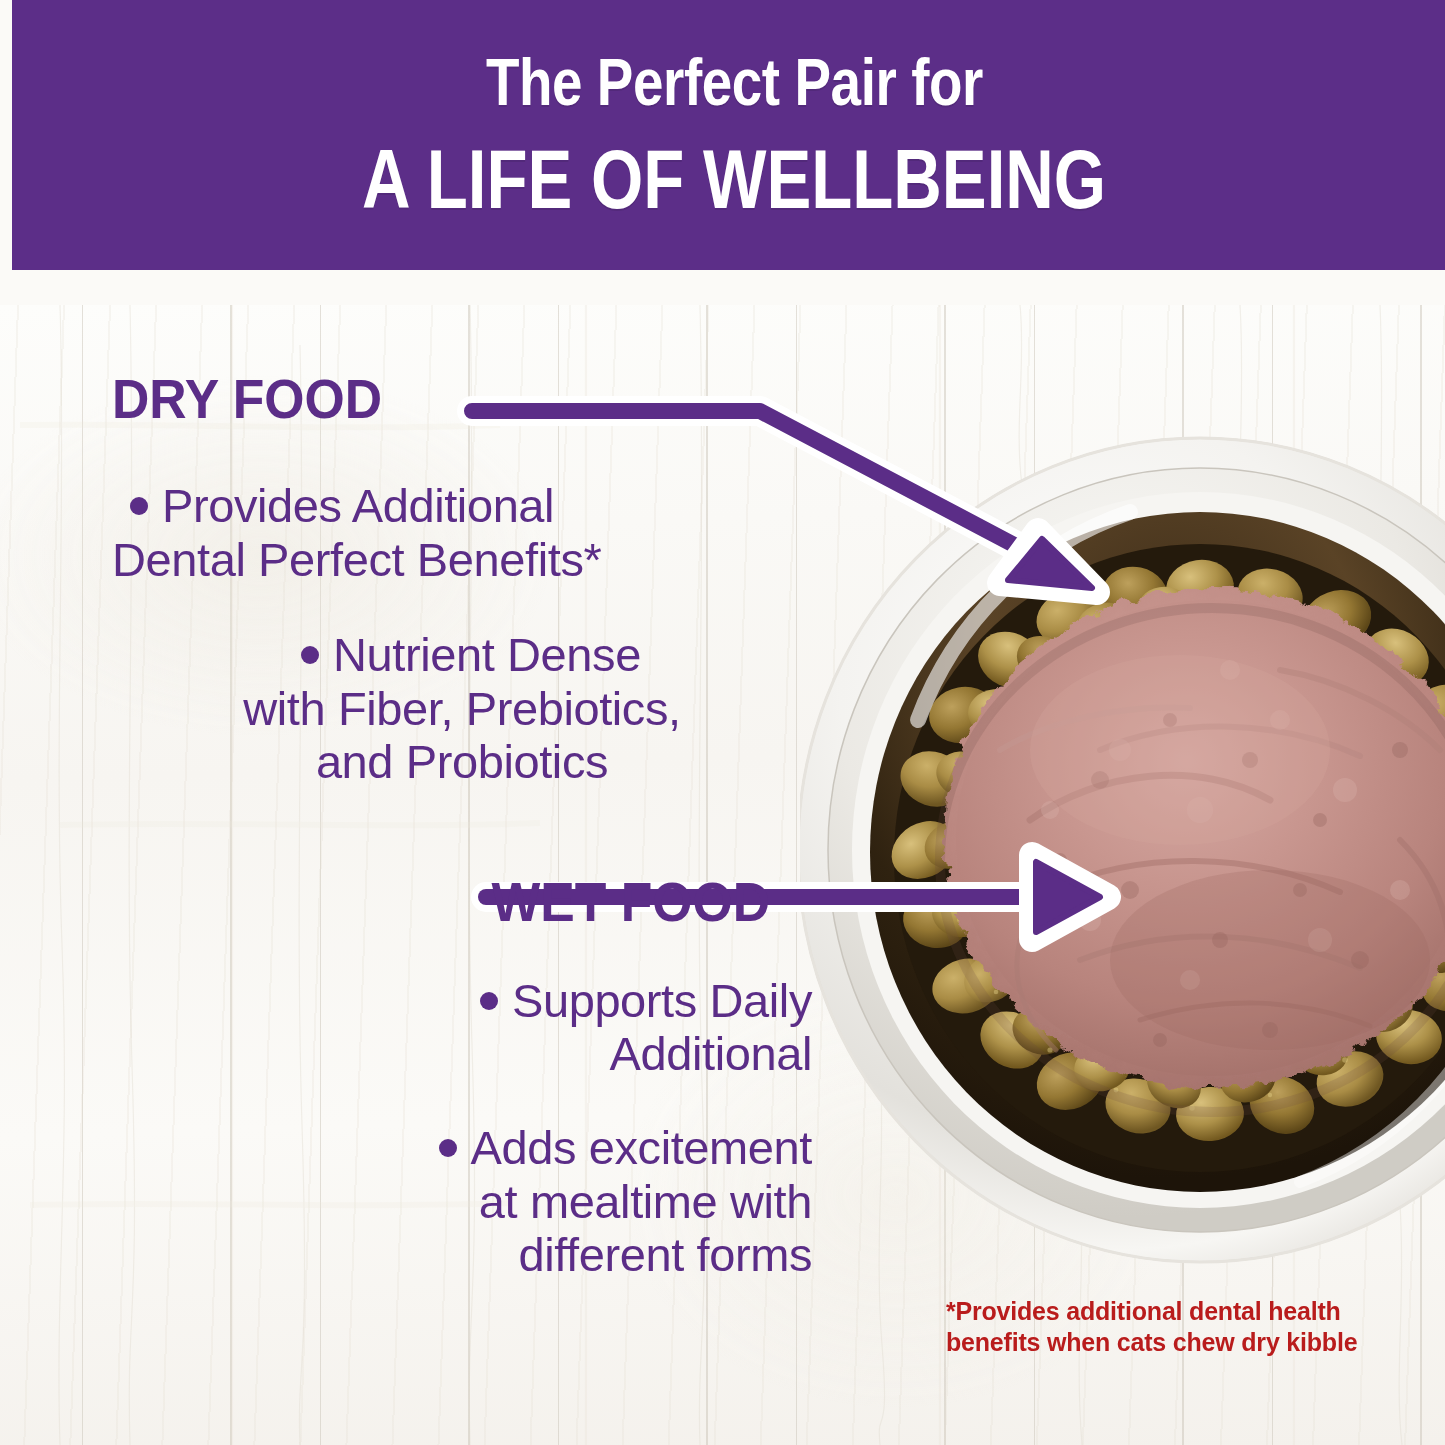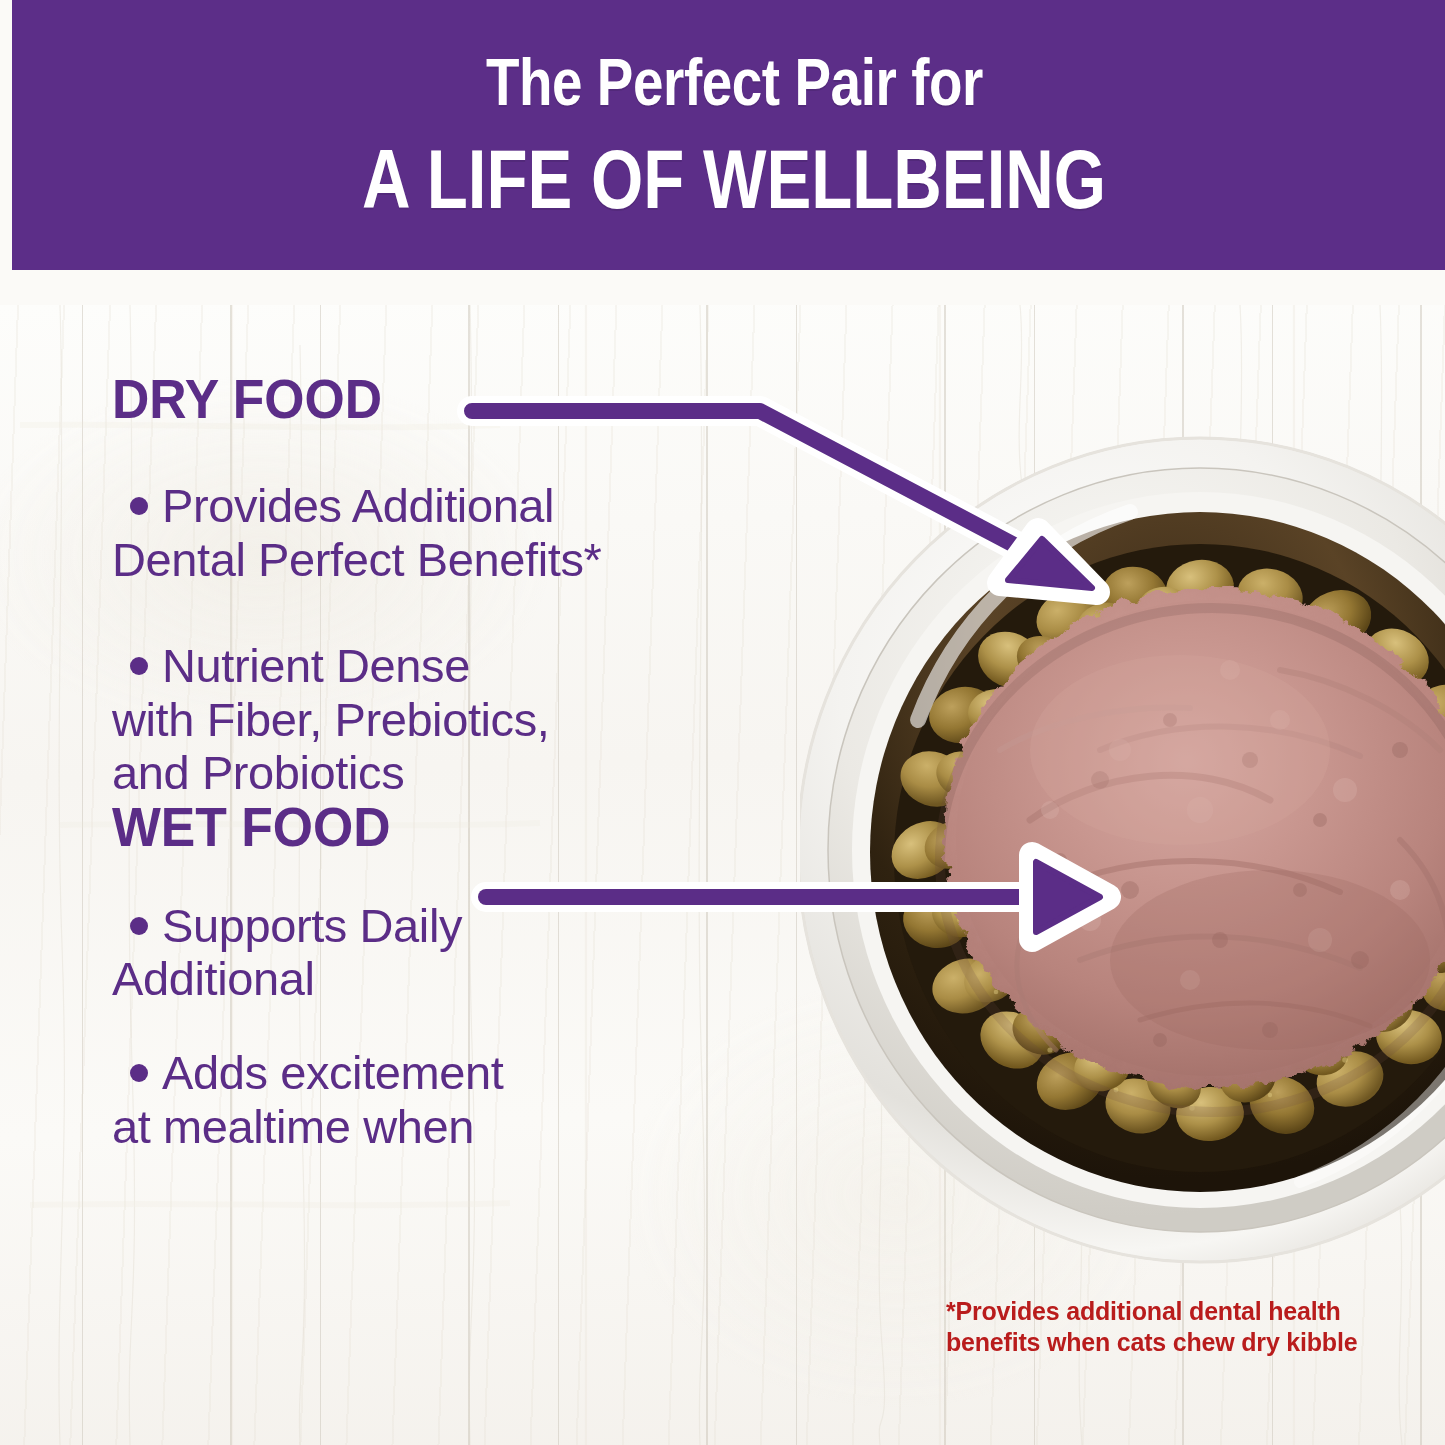--- a/index.html
+++ b/index.html
@@ -96,22 +96,22 @@
     font-weight:normal;
     margin:0;
     letter-spacing:-0.4px;
   }
   .bullet .dot{
     display:inline-block;width:18px;height:18px;border-radius:50%;
     background:#5b2d87;vertical-align:middle;
     margin:0 14px 7px 18px;
   }
   .b1{margin-top:52px;}
-  .b2{margin-top:53px;}
-  .wetblock{}
+  .b2{margin-top:42px;text-align:center;}
+  .wetblock{margin-top:86px;text-align:right;}
   .b3{margin-top:44px;}
   .b4{margin-top:40px;}
 
   
   .footnote{
     position:absolute;left:946px;top:1296px;width:460px;
     color:#b91c1c;
     font-size:25px;line-height:1.22;font-weight:700;
     letter-spacing:-0.2px;
   }
@@ -464,22 +464,22 @@
     <div class="wetblock">
       <h2 class="sect-head">WET FOOD</h2>
 
       <div class="bullet b3">
         <span class="dot"></span><span>Supports Daily</span><br>
         <span>Additional</span>
       </div>
 
       <div class="bullet b4">
         <span class="dot"></span><span>Adds excitement</span><br>
-        <span>at mealtime when</span><br>
-        <br>
+        <span>at mealtime with</span><br>
+        <span>different forms</span><br>
       </div>
     </div>
   </div>
 
   <div class="footnote">
     <div>*Provides additional dental health</div>
     <div>benefits when cats chew dry kibble</div>
   </div>
 
 </div>

